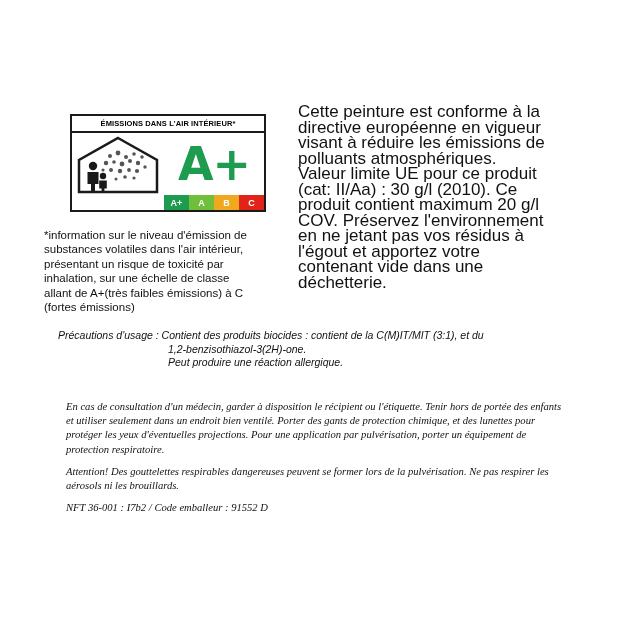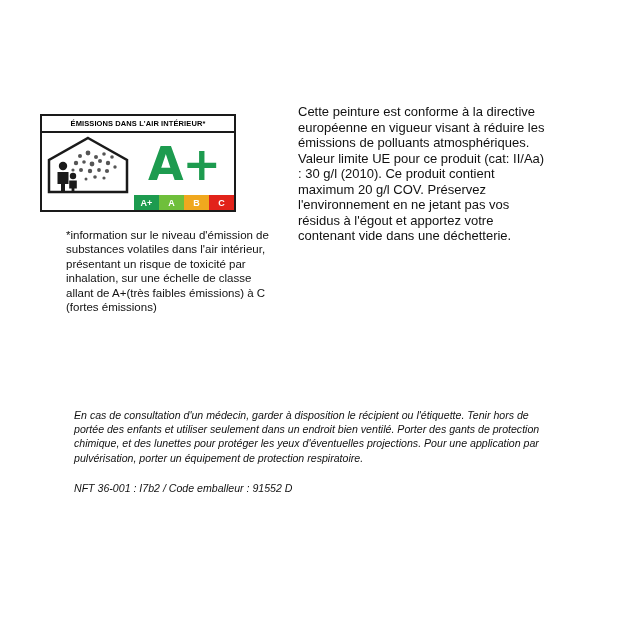--- a/index.html
+++ b/index.html
@@ -16,21 +16,21 @@
   }
   .page {
     position: relative;
     width: 640px;
     height: 640px;
   }
 
   
   .label-block {
     position: absolute;
-    left: 40px;
+    left: 70px;
     top: 114px;
     width: 200px;
   }
   .label-card {
     width: 196px;
     border: 2px solid #1a1a1a;
     background: #ffffff;
     box-sizing: border-box;
   }
   .label-title {
@@ -88,35 +88,35 @@
     font-size: 9px;
     font-weight: bold;
     display: flex;
     align-items: center;
     justify-content: center;
     font-family: "Liberation Sans", sans-serif;
   }
 
   .footnote {
     position: absolute;
-    left: 66px;
+    left: 44px;
     top: 228px;
     width: 210px;
     font-size: 11.5px;
     line-height: 14.4px;
     color: #111;
   }
 
   
   .right-col {
     position: absolute;
     left: 298px;
     top: 104px;
     width: 250px;
-    font-size: 13px;
+    font-size: 17px;
     line-height: 15.5px;
     color: #111;
   }
 
   
   .precautions {
     position: absolute;
     left: 58px;
     top: 329px;
     width: 520px;
@@ -137,21 +137,22 @@
     position: absolute;
     left: 58px;
     top: 392px;
     width: 516px;
     font-style: italic;
     font-size: 10.6px;
     line-height: 14.2px;
     color: #111;
   }
   .legal p {
-    margin: 16px;
+    margin: 8px;
+    font-family: Liberation Serif, serif;
   }
 </style>
 </head>
 <body>
 
 <div class="page">
 
   <div class="label-block">
     <div class="label-card">
       <div class="label-title">ÉMISSIONS DANS L'AIR INTÉRIEUR*</div>
@@ -207,19 +208,25 @@
           <div class="scale-box" style="background:#e2231a">C</div>
         </div>
       </div>
     </div>
   </div>
 
   <div class="footnote">*information sur le niveau d'émission de substances volatiles dans l'air intérieur, présentant un risque de toxicité par inhalation, sur une échelle de classe allant de A+(très faibles émissions) à C (fortes émissions)</div>
 
   <div class="right-col">Cette peinture est conforme à la directive européenne en vigueur visant à réduire les émissions de polluants atmosphériques. Valeur limite UE pour ce produit (cat: II/Aa) : 30 g/l (2010). Ce produit contient maximum 20 g/l COV. Préservez l'environnement en ne jetant pas vos résidus à l'égout et apportez votre contenant vide dans une déchetterie.</div>
 
+  <div class="precautions">
+    <div>Précautions d'usage : Contient des produits biocides : contient de la C(M)IT/MIT (3:1), et du</div>
+    <div class="indent">1,2-benzisothiazol-3(2H)-one.</div>
+    <div class="indent2">Peut produire une réaction allergique.</div>
+  </div>
 
   <div class="legal">
     <p>En cas de consultation d'un médecin, garder à disposition le récipient ou l'étiquette. Tenir hors de portée des enfants et utiliser seulement dans un endroit bien ventilé. Porter des gants de protection chimique, et des lunettes pour protéger les yeux d'éventuelles projections. Pour une application par pulvérisation, porter un équipement de protection respiratoire.</p>
+    <p>Attention! Des gouttelettes respirables dangereuses peuvent se former lors de la pulvérisation. Ne pas respirer les aérosols ni les brouillards.</p>
     <p>NFT 36-001 : I7b2 / Code emballeur : 91552 D</p>
   </div>
 
 </div>
 
 </body></html>

